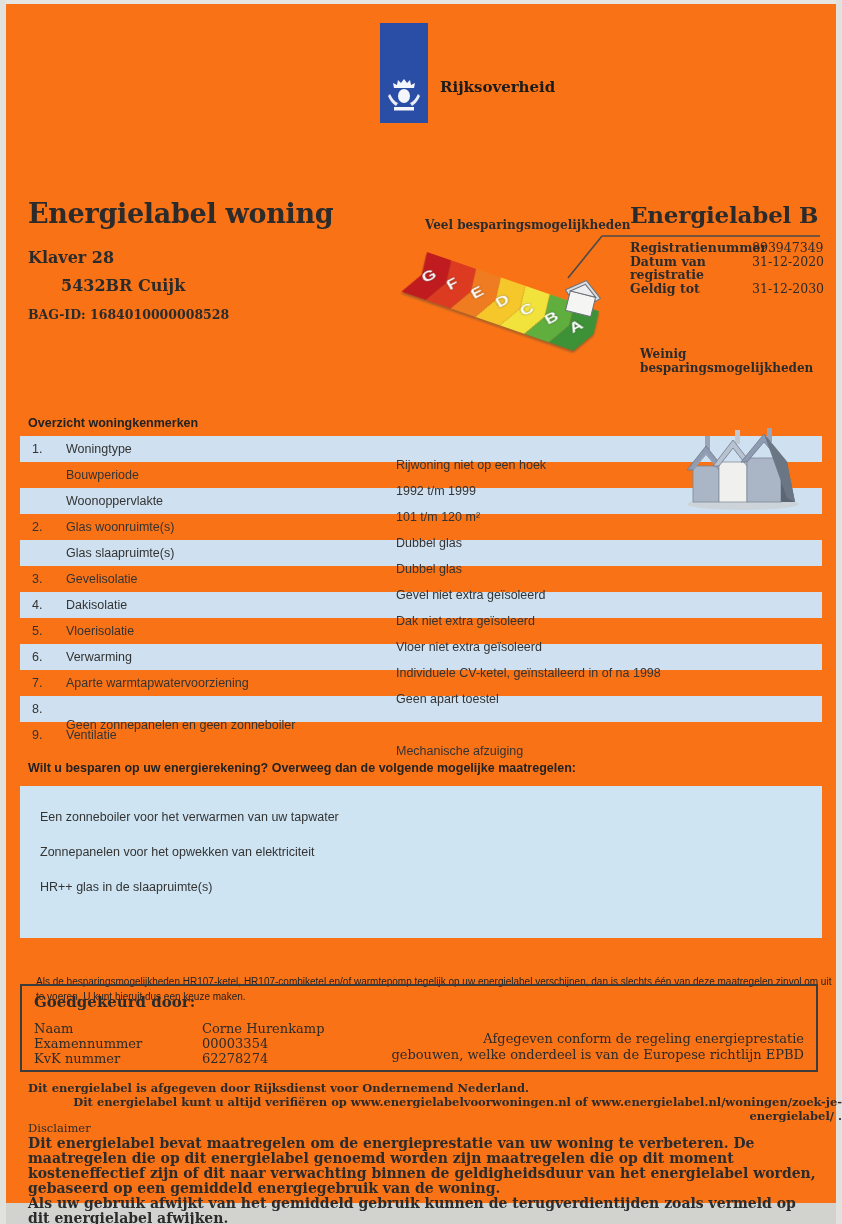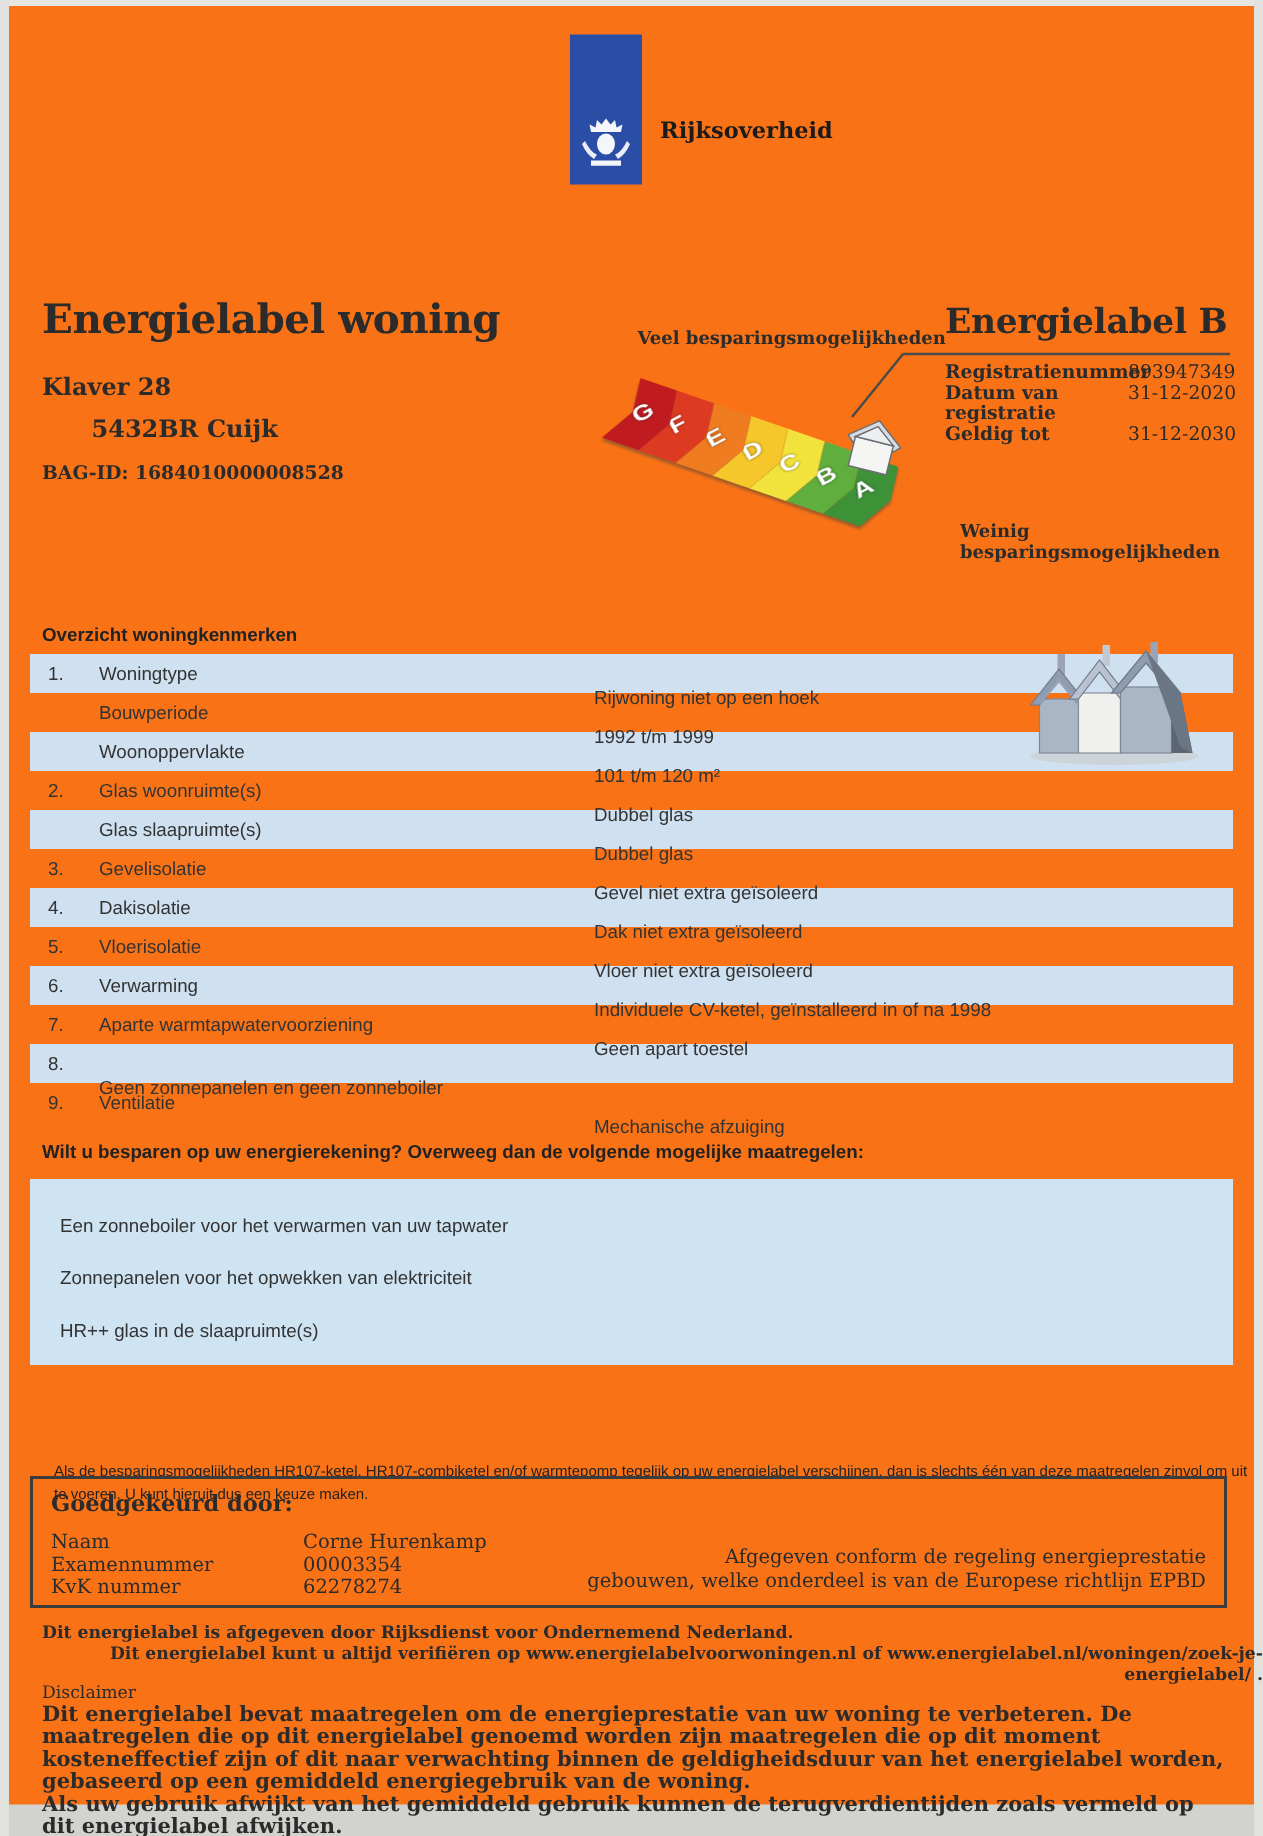--- a/index.html
+++ b/index.html
@@ -56,21 +56,21 @@
   .trow{display:flex;height:26px;line-height:26px;}
   .trow.shaded{background:#cfe1f0;}
   .tnum{width:34px;padding-left:12px;}
   .tlabel{width:330px;}
   .tvalue{flex:1;margin-top:16px;}
   .houses-art{left:683px;top:424px;width:120px;height:88px;}
 
   
   .measures-heading{left:28px;top:761px;font-family:"Liberation Sans",sans-serif;
       font-size:12.5px;font-weight:700;color:#222;}
-  .measures-box{left:20px;top:786px;width:802px;height:124px;background:#cfe4f2;
+  .measures-box{left:20px;top:786px;width:802px;height:152px;background:#cfe4f2;
       box-sizing:border-box;padding:24px 0 0 20px;}
   .measure{font-family:"Liberation Sans",sans-serif;font-size:12.5px;color:#333;
       margin-bottom:21px;}
 
   
   .note{left:24px;top:962px;width:798px;font-family:"Liberation Sans",sans-serif;
       font-size:10px;line-height:1.5;color:#222;margin:12px;}
 
   
   .approval-box{left:20px;top:984px;width:798px;height:88px;border:2px solid #3c3c3c;

